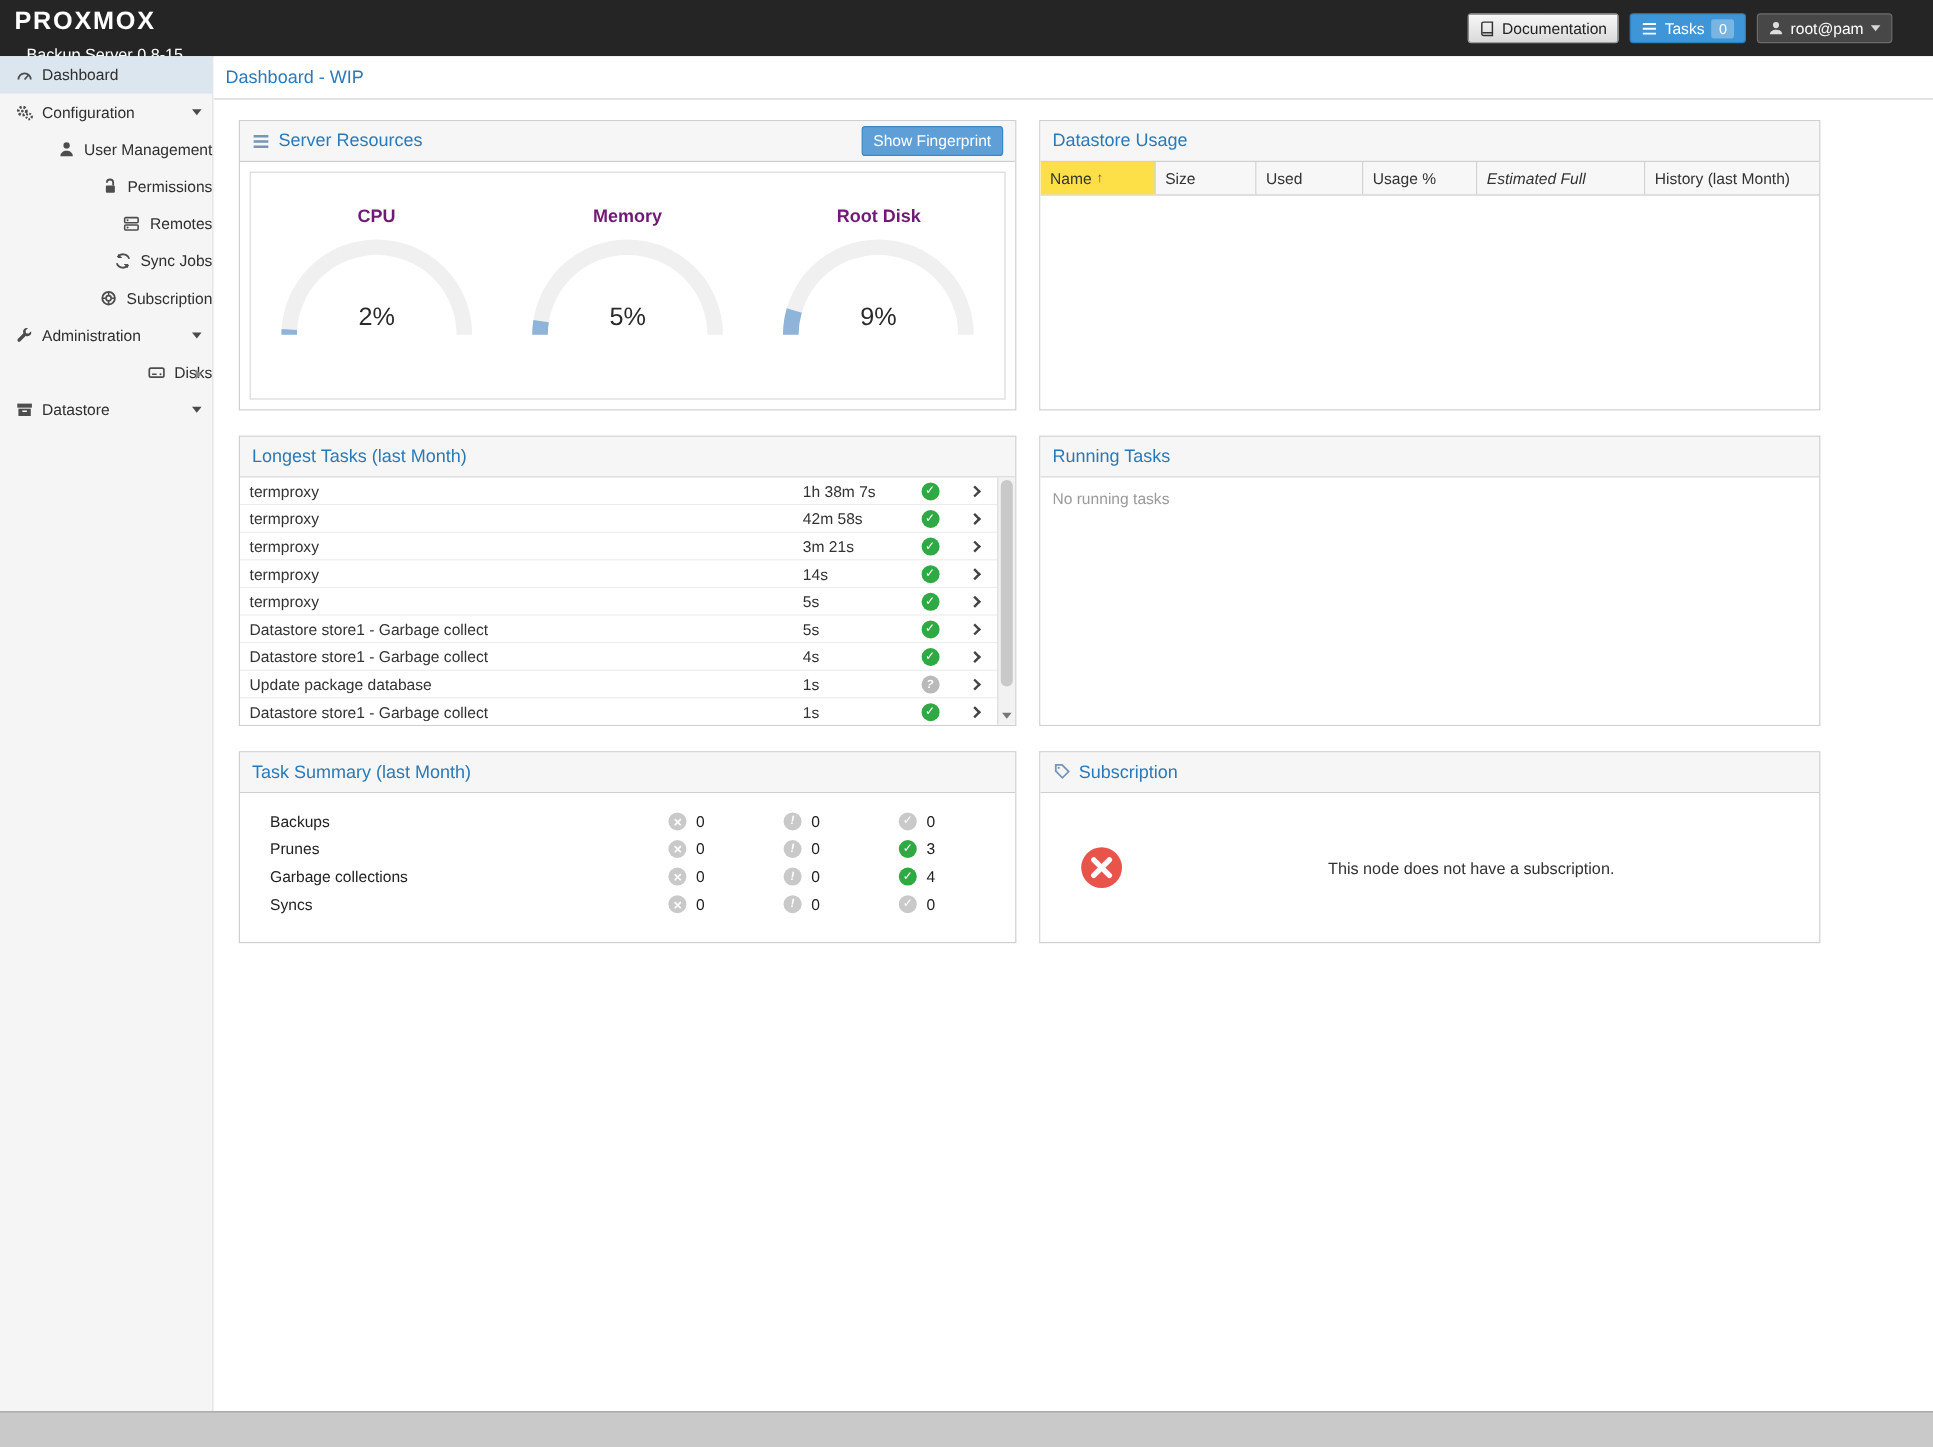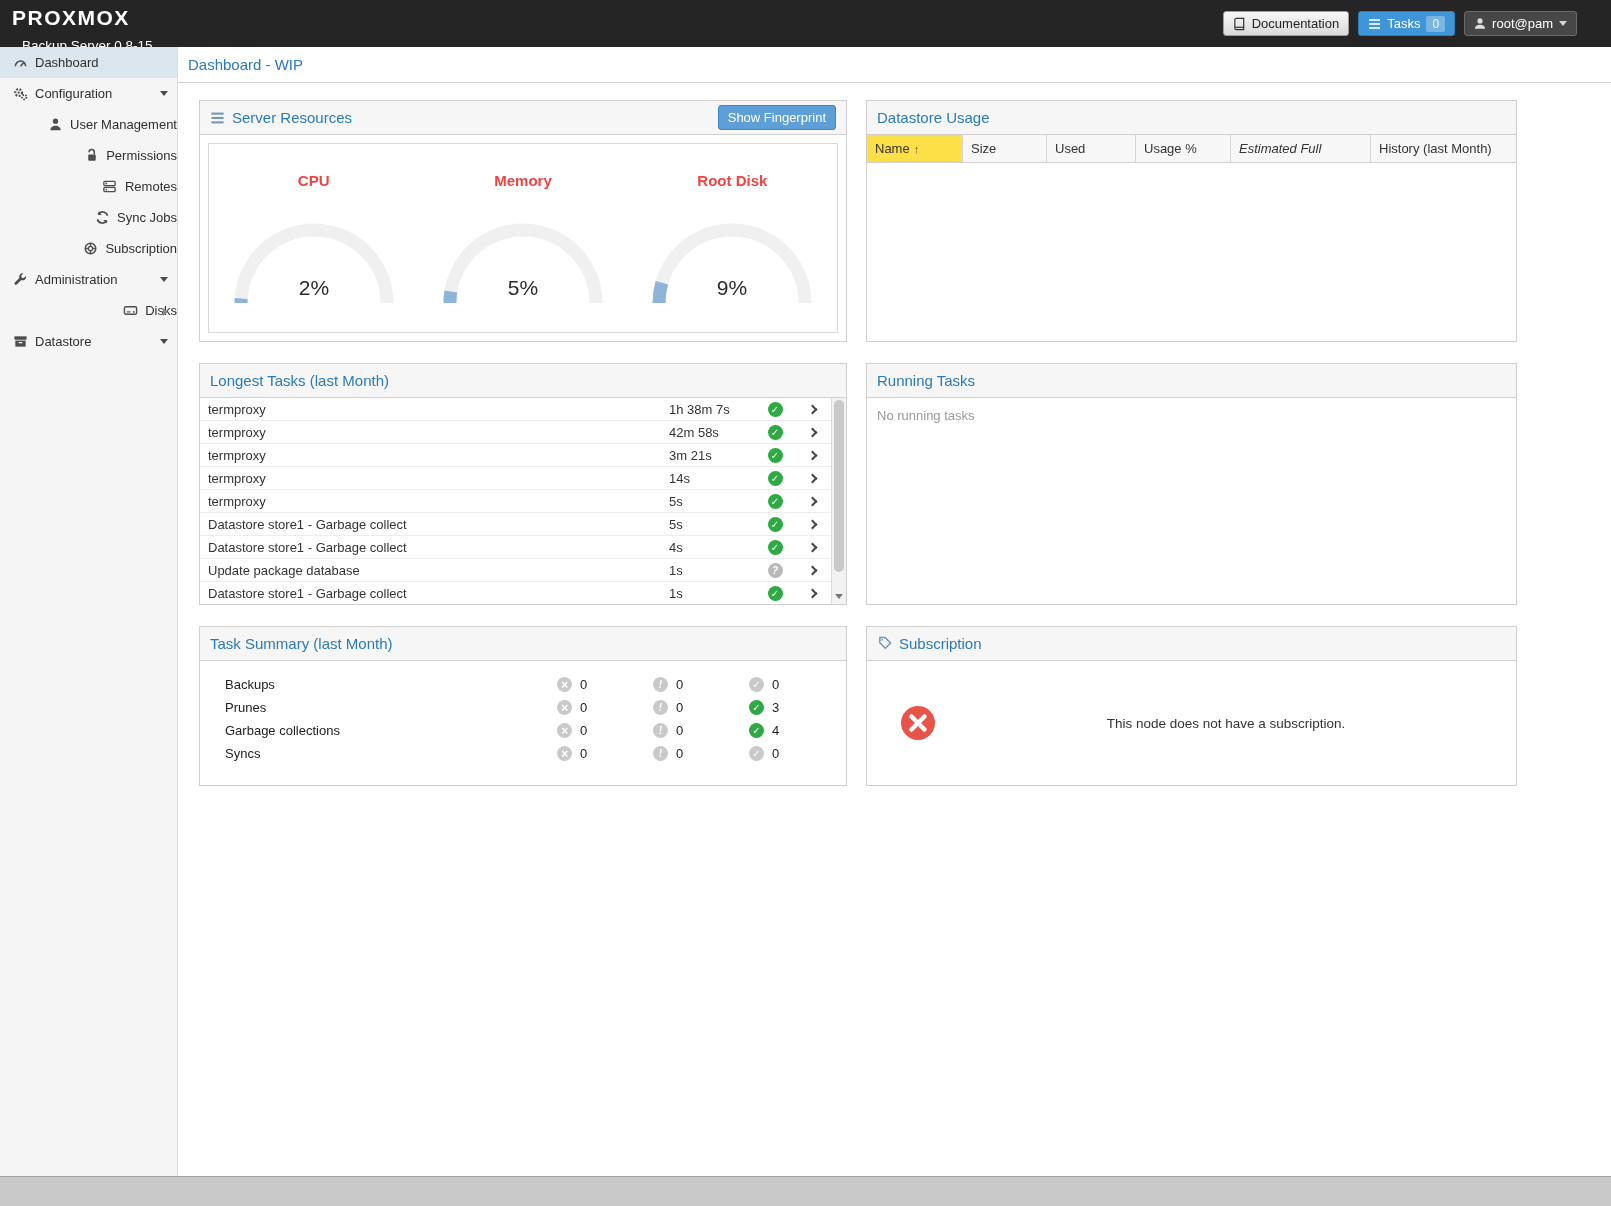--- a/index.html
+++ b/index.html
@@ -53,21 +53,21 @@
   
   .panel{border:1px solid #cfcfcf;background:#fff;display:flex;flex-direction:column;overflow:hidden;}
   .panel-header{flex:0 0 34px;display:flex;align-items:center;gap:7px;padding:0 10px;background:#f6f6f6;border-bottom:1px solid #cfcfcf;}
   .panel-title{color:var(--accent-blue,#2a7ab9);font-size:15px;}
   .panel-body{flex:1;position:relative;background:#fff;min-height:0;}
 
   
   .sr-body{padding:8px;}
   .gauges-box{border:1px solid #d9d9d9;height:100%;display:flex;}
   .gauge{flex:1;text-align:center;padding-top:28px;}
-  .gauge-label{font-weight:bold;font-size:15px;color:#ef4444;margin-bottom:24px;}
+  .gauge-label{font-weight:bold;font-size:15px;color:#701a75;}
   .gauge-text{fill:#2b2b2b;font-size:21px;}
   .btn-fingerprint{margin-left:auto;background:var(--fingerprint-blue,#5d9fd6);border:1px solid #3d87c4;color:#fff;font-size:13px;border-radius:3px;padding:4px 9px;font-family:inherit;}
 
   
   .dg-header{display:flex;border-bottom:1px solid #cfcfcf;background:#f7f7f7;height:28px;}
   .dg-cell{display:flex;align-items:center;padding:0 8px;border-right:1px solid #d4d4d4;font-size:13px;color:#333;gap:4px;}
   .dg-cell.sorted{background:#fde047;}
   .sort-arrow{font-size:11px;color:#555;}
   .w-name{width:96px;} .w-size{width:84px;} .w-used{width:89px;} .w-usage{width:95px;} .w-est{width:140px;font-style:italic;} .w-hist{flex:1;border-right:none;}
   .empty-text{padding:10px;color:#9a9a9a;font-size:13px;}

